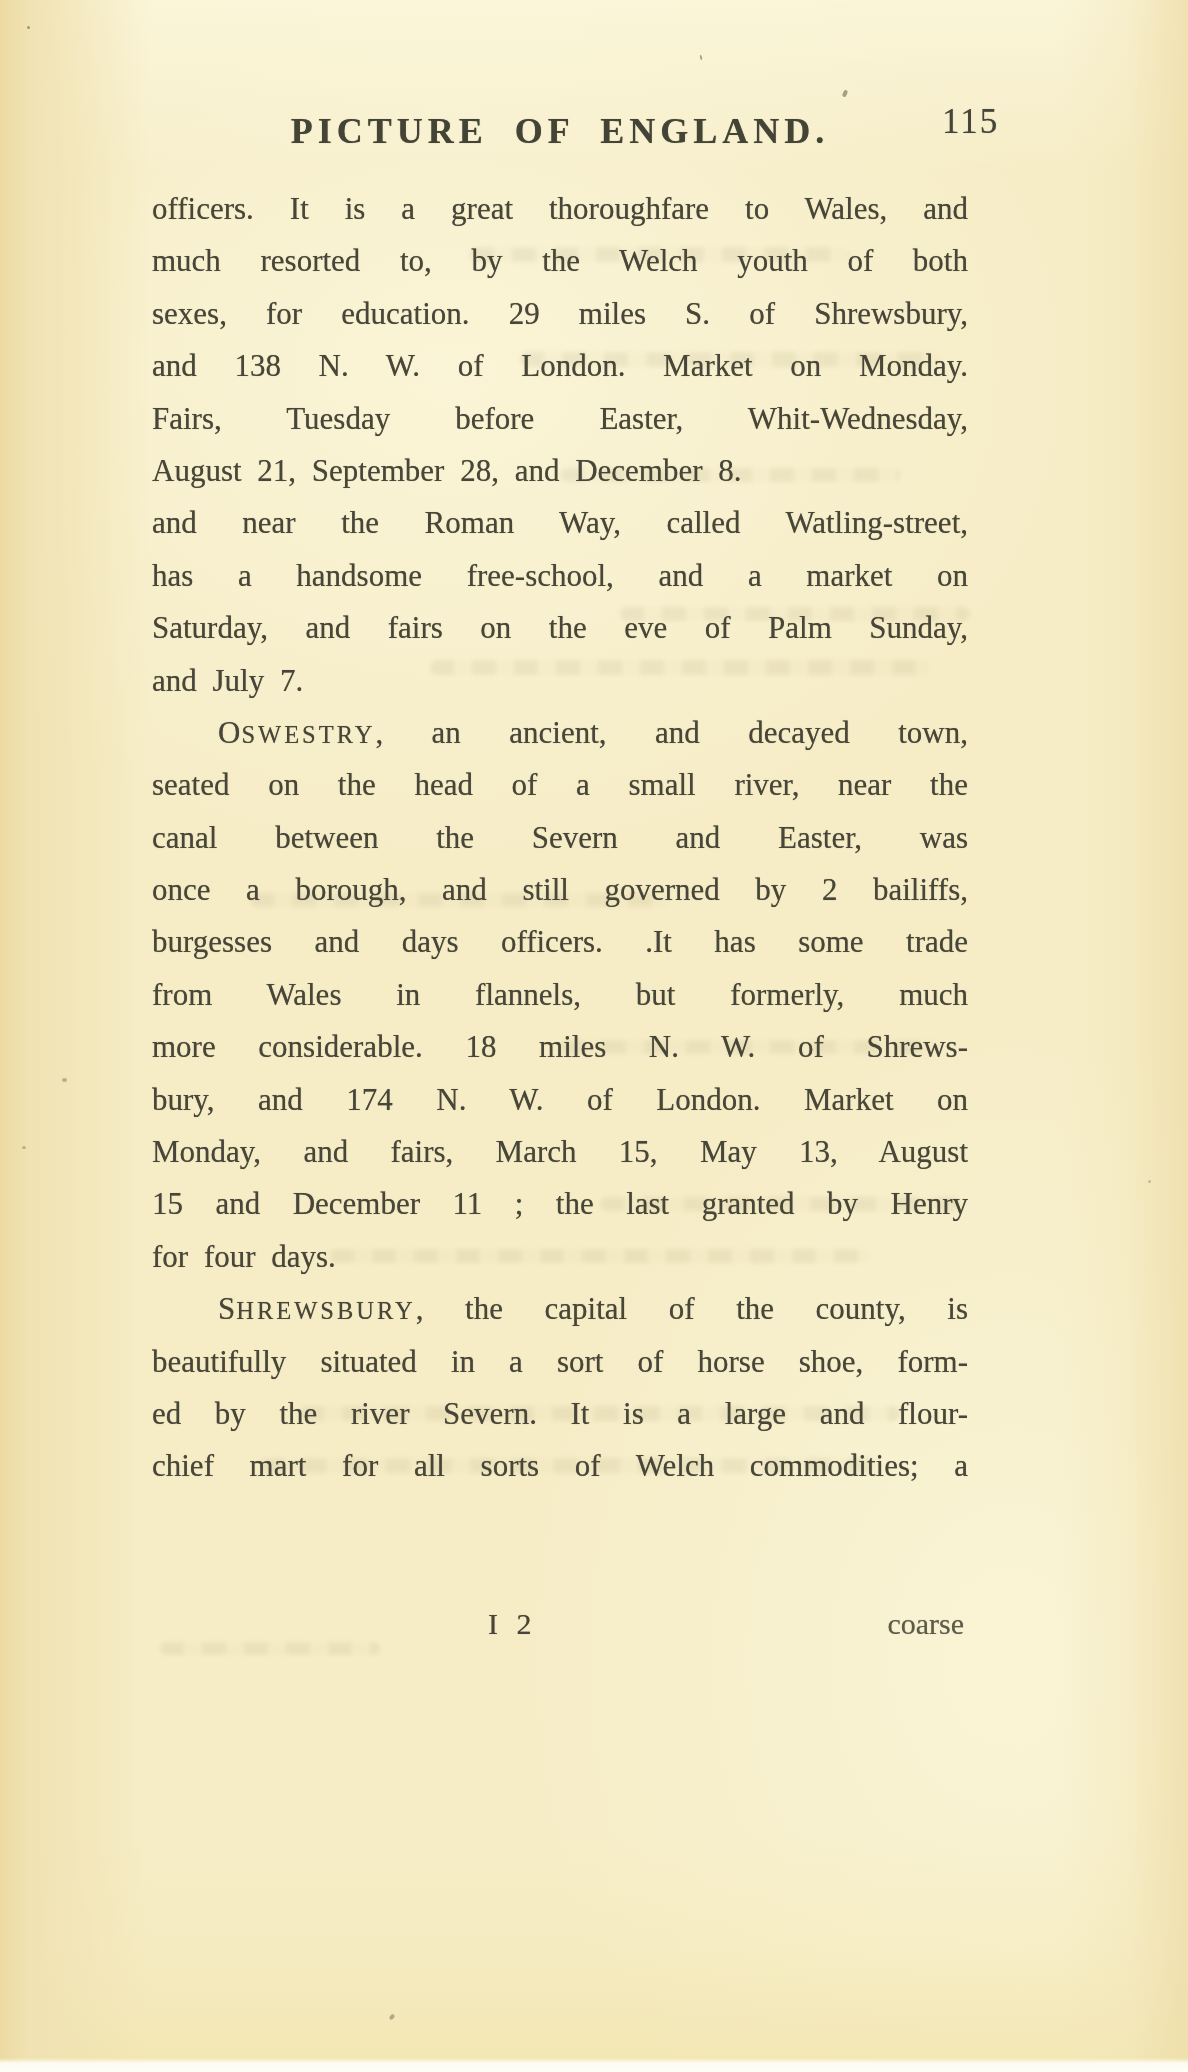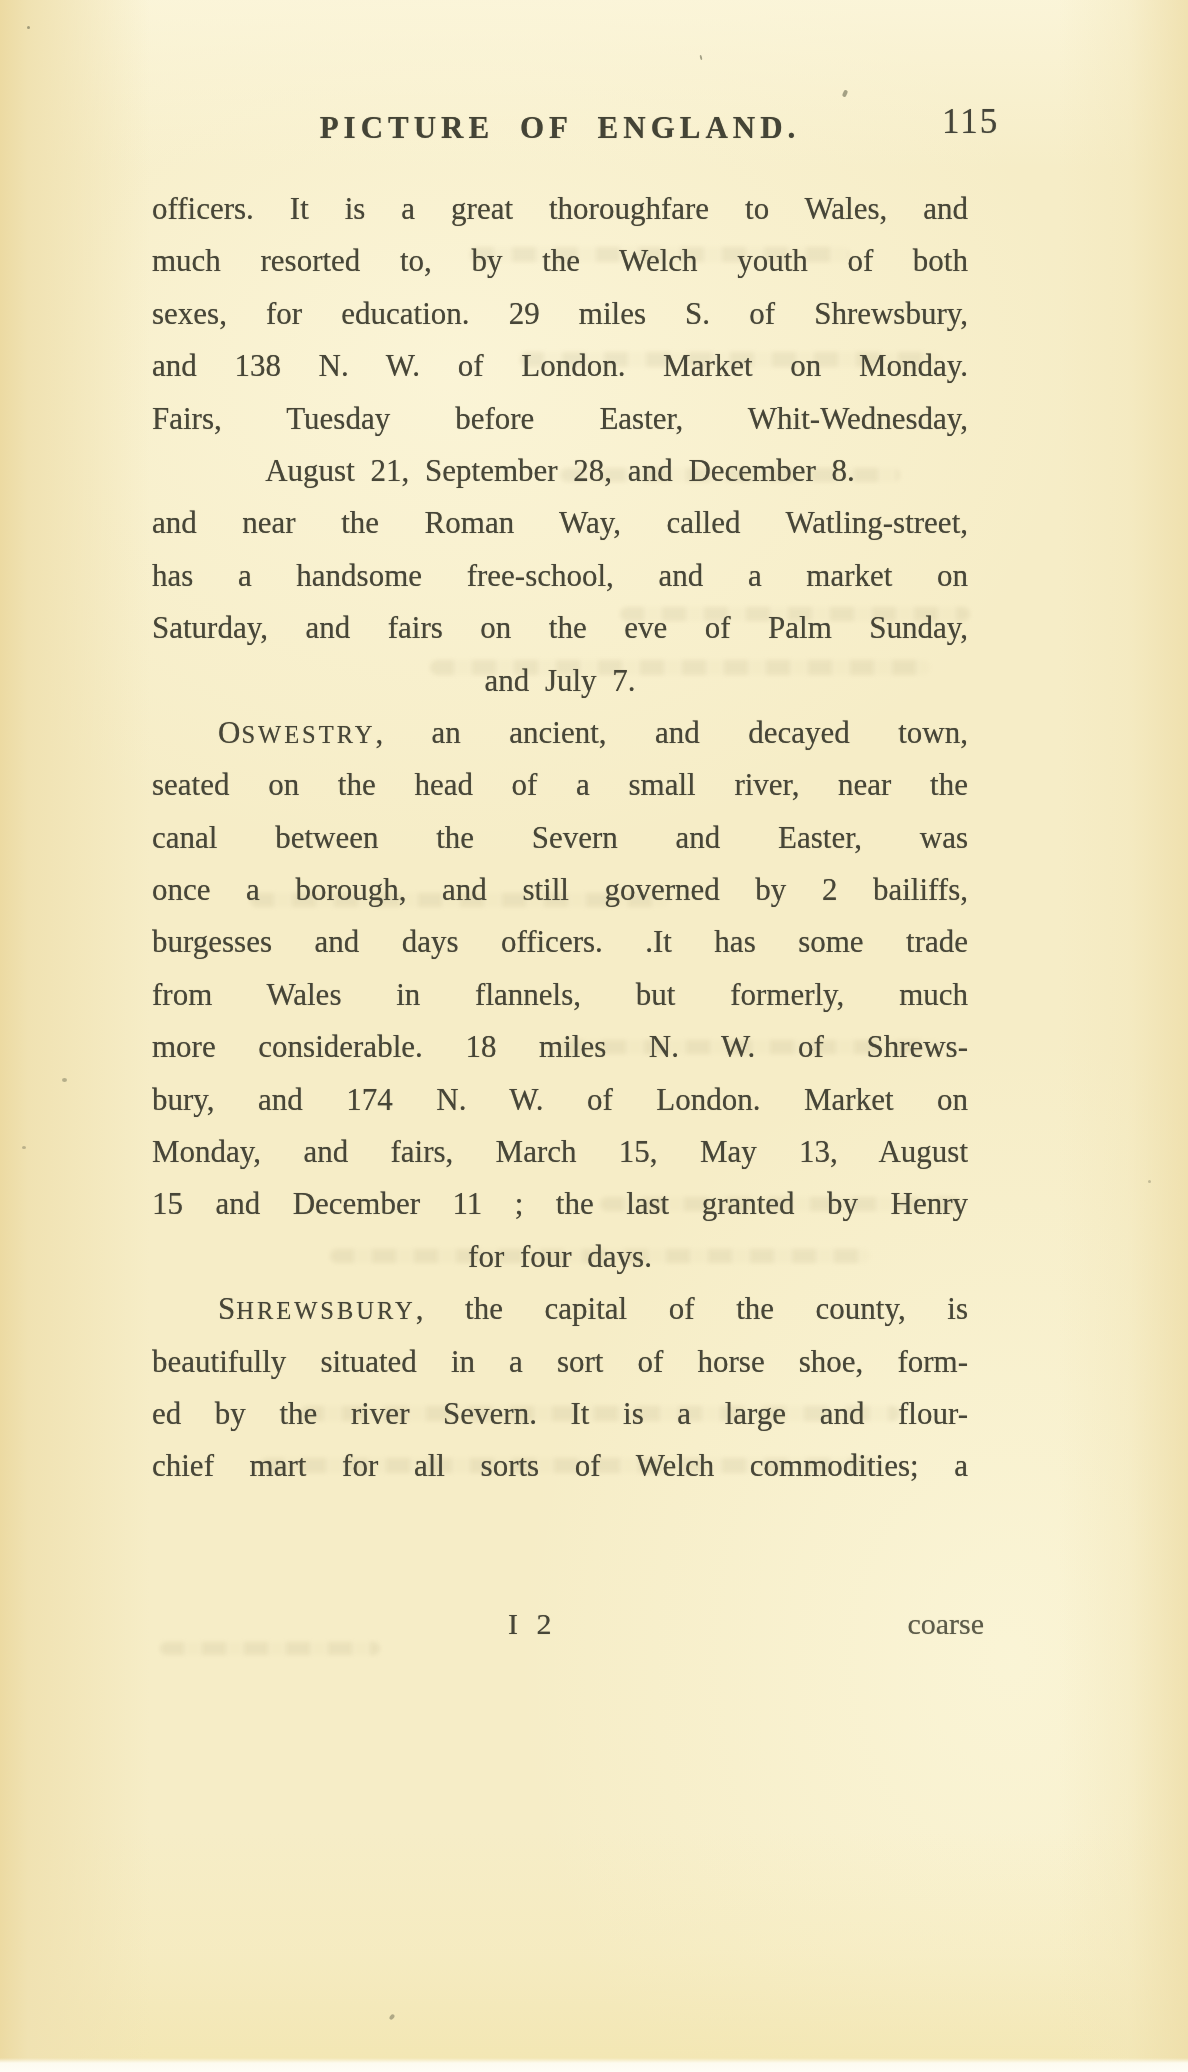--- a/index.html
+++ b/index.html
@@ -17,42 +17,42 @@
       linear-gradient(0deg, rgba(242,229,175,0.8) 12px, rgba(244,232,182,0.35) 120px, rgba(246,238,201,0) 240px),
       radial-gradient(ellipse 900px 700px at 38% 18%, rgba(251,245,216,0.9) 0%, rgba(251,245,216,0) 70%),
       radial-gradient(ellipse 700px 900px at 85% 80%, rgba(251,246,217,0.8) 0%, rgba(251,246,217,0) 70%);
   }
   .ink{color:#474638; text-shadow:0 0 0.7px rgba(70,69,52,0.65);}
   #header-row{
     position:absolute; left:152px; top:110px; width:816px;
     text-align:center;
   }
   #header-title{
-    font-size:31px; font-weight:bold; letter-spacing:5px; word-spacing:13px;
+    font-size:36px; font-weight:bold; letter-spacing:5px; word-spacing:13px;
     color:#444436; text-shadow:0 0 0.8px rgba(68,68,54,0.6);
     display:inline-block;
   }
   #page-number{
     position:absolute; left:898px; top:102px;
     font-size:35px; letter-spacing:2px; color:#45453a;
     text-shadow:0 0 0.8px rgba(68,68,54,0.6);
     margin-left:44px;
   }
   #body-text{
     position:absolute; left:152px; top:183px; width:816px;
     font-size:31px; line-height:52.4px; word-spacing:2px;
   }
   .line{height:52.4px; white-space:nowrap;}
   .line.just{white-space:normal; text-align:justify; text-align-last:justify; overflow:hidden;}
-  .line.endline{word-spacing:8px;text-align:center;}
+  .line.endline{word-spacing:8px;}
   .line.indent{text-indent:66px;}
   .cap{font-size:31px;}
   .sc{font-size:24.5px; letter-spacing:3px; margin-left:1px;}
   #footer-row{
-    position:absolute; left:168px; top:1598px; width:816px; height:52px;
+    position:absolute; left:148px; top:1598px; width:816px; height:52px;
     font-size:30px; line-height:52px;
   }
   #signature-mark{
     position:absolute; left:340px; top:0; word-spacing:9px; letter-spacing:1px;
   }
   #catchword{
     position:absolute; right:0; top:0;
     color:#5c5b49; text-shadow:0 0 0.8px rgba(90,89,70,0.55);
   }
   .smudge{

